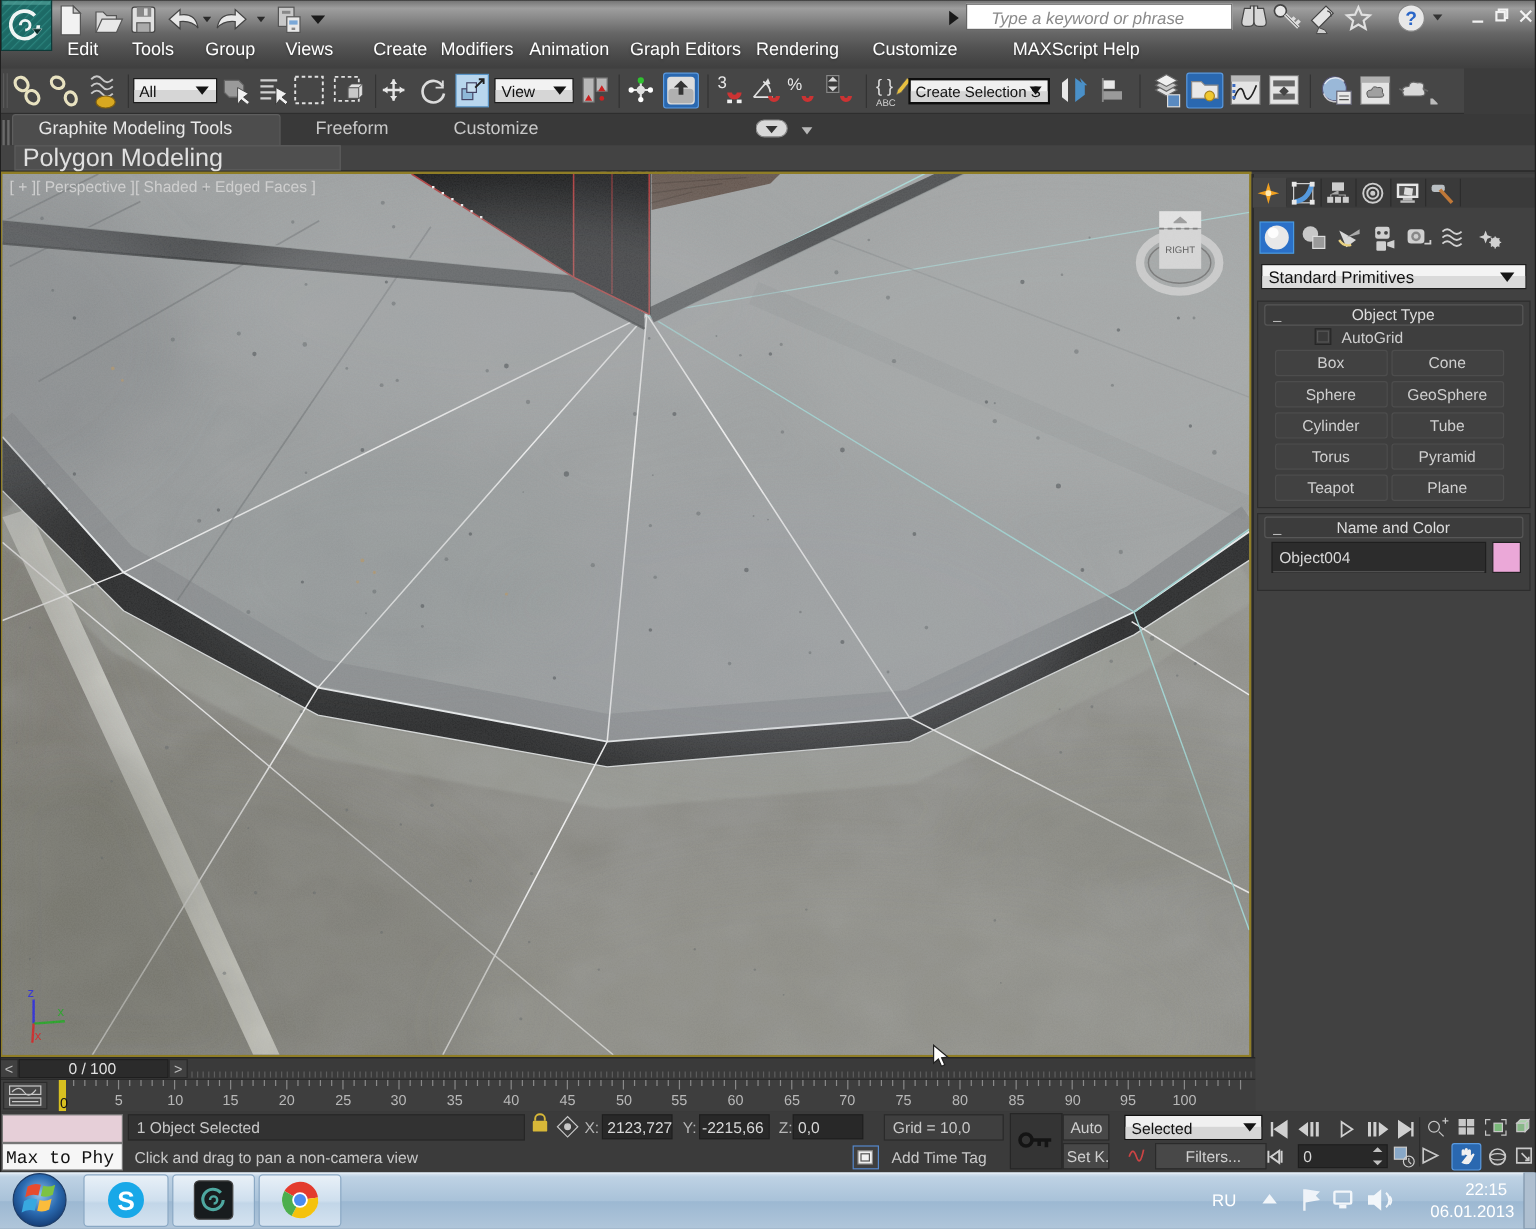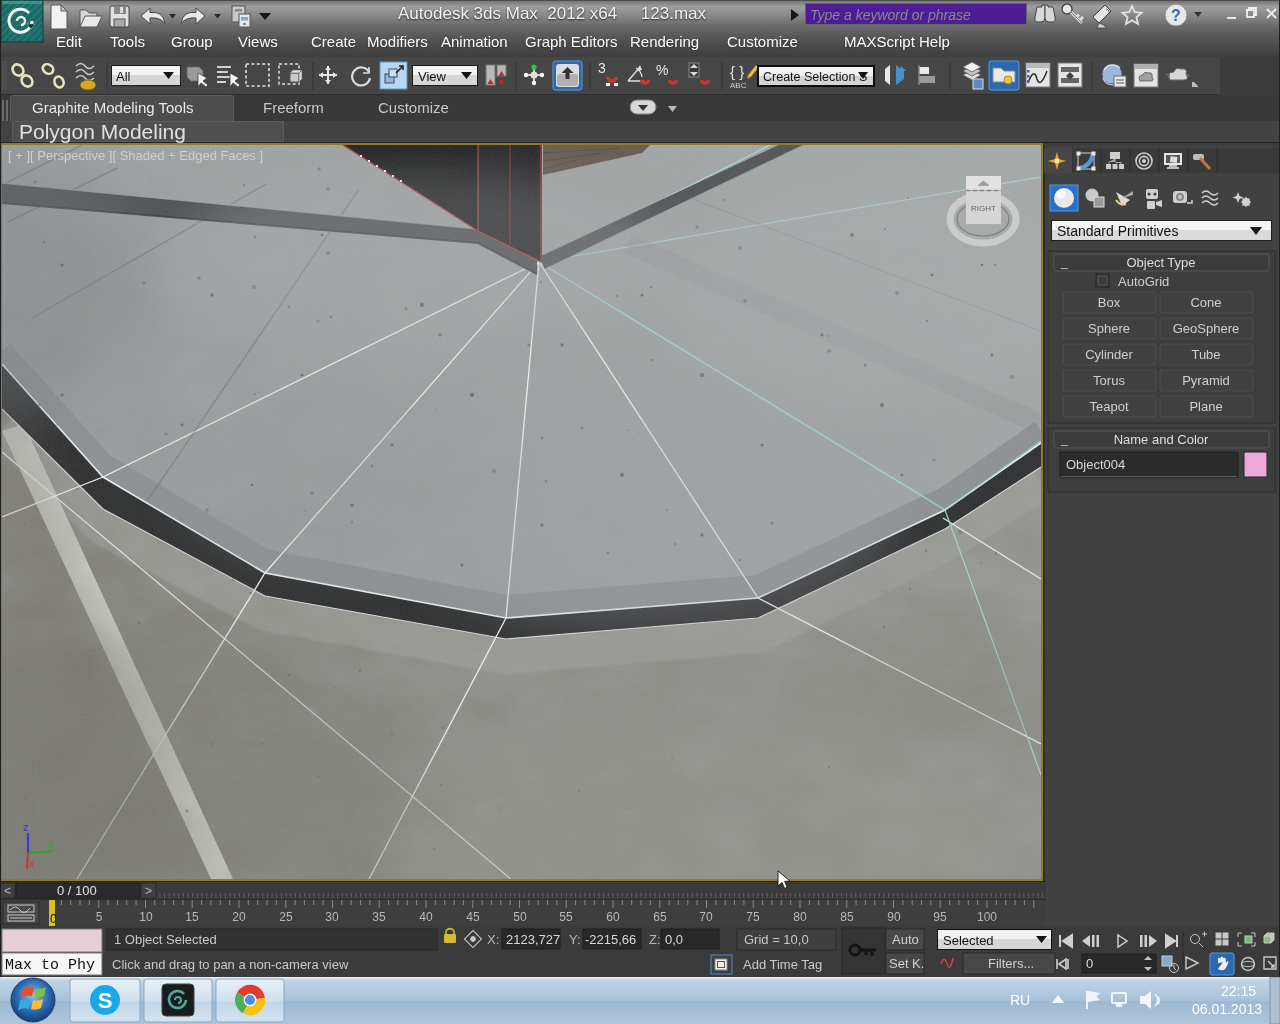--- a/index.html
+++ b/index.html
@@ -4,22 +4,22 @@
   html,body{margin:0;padding:0;width:1280px;height:1024px;overflow:hidden;
     font-family:"Liberation Sans",sans-serif;background:#3c3c3c;}
   .abs{position:absolute;}
   #root{position:absolute;left:0;top:0;width:1280px;height:1024px;}
   
   #chrome{left:0;top:0;width:1280px;height:57px;
     background:linear-gradient(#2a2a2a 0%,#787878 2%,#9e9e9e 12%,#8a8a8a 26%,#676767 48%,#525252 70%,#464646 88%,#3f3f3f 100%);}
   #title{left:398px;top:4px;width:420px;height:22px;color:#f2f2f2;font-size:17px;
     text-shadow:0 1px 2px #222;white-space:nowrap;}
   .menu{top:33px;height:24px;color:#fff;font-size:15px;text-shadow:0 1px 2px #333;}
-  #search{left:805px;top:3px;width:222px;height:22px;background:#4c1d95;border:1px solid #666;
-    color:#8a8a8a;font-style:italic;font-size:14px;line-height:22px;padding-left:4px;box-sizing:border-box;}
+  #search{left:805px;top:3px;width:222px;height:22px;background:#ffffff;border:1px solid #666;
+    color:#8a8a8a;font-style:italic;font-size:14px;line-height:22px;padding-left:20px;box-sizing:border-box;}
   
   #toolbar{left:0;top:57px;width:1220px;height:38px;background:#464646;border-bottom:1px solid #2e2e2e;box-sizing:border-box;}
   
   #ribbontabs{left:0;top:95px;width:1280px;height:26px;background:#393939;}
   #ribtab-active{left:10px;top:95px;width:224px;height:26px;background:#4d4d4d;
     border:1px solid #5e5e5e;border-bottom:none;border-radius:3px 3px 0 0;box-sizing:border-box;}
   .ribtxt{top:99px;color:#c8c8c8;font-size:15px;}
   #polyrow{left:0;top:121px;width:1280px;height:22px;background:#434343;border-bottom:1px solid #222;box-sizing:border-box;}
   #polytab{left:12px;top:121px;width:272px;height:21px;background:#4f4f4f;border:1px solid #5c5c5c;
     box-sizing:border-box;color:#e0e0e0;font-size:21px;line-height:20px;padding-left:6px;}
@@ -107,21 +107,20 @@
       <path d="M-3,8 l-2,5 h9 l-2,-3 z" fill="#d0d0d0" stroke="#444" stroke-width="0.8"></path>
       <path d="M4,-6 q4,1 3,5" fill="none" stroke="#444" stroke-width="1"></path>
     </g>
 
     <path d="M1132,6 l2.8,6.2 6.8,0.6 -5.2,4.5 1.6,6.7 -6,-3.6 -6,3.6 1.6,-6.7 -5.2,-4.5 6.8,-0.6 z" fill="none" stroke="#e0e0e0" stroke-width="1.8"></path>
 
     <circle cx="1176" cy="15" r="11" fill="#e8e8e8" stroke="#888"></circle>
     <text x="1176" y="21" font-size="16" font-weight="bold" fill="#2a66c8" text-anchor="middle" font-family="Liberation Sans">?</text>
     <path d="M1194,12 l8,0 -4,5 z" fill="#333"></path>
   </svg>
-  <div id="title" class="abs">Autodesk 3ds Max&nbsp; 2012 x64&nbsp;&nbsp;&nbsp;&nbsp; 123.max</div>
   <div id="search" class="abs">Type a keyword or phrase</div>
   <div class="abs menu" style="left:56px;">Edit</div>
   <div class="abs menu" style="left:110px;">Tools</div>
   <div class="abs menu" style="left:171px;">Group</div>
   <div class="abs menu" style="left:238px;">Views</div>
   <div class="abs menu" style="left:311px;">Create</div>
   <div class="abs menu" style="left:367px;">Modifiers</div>
   <div class="abs menu" style="left:441px;">Animation</div>
   <div class="abs menu" style="left:525px;">Graph Editors</div>
   <div class="abs menu" style="left:630px;">Rendering</div>

